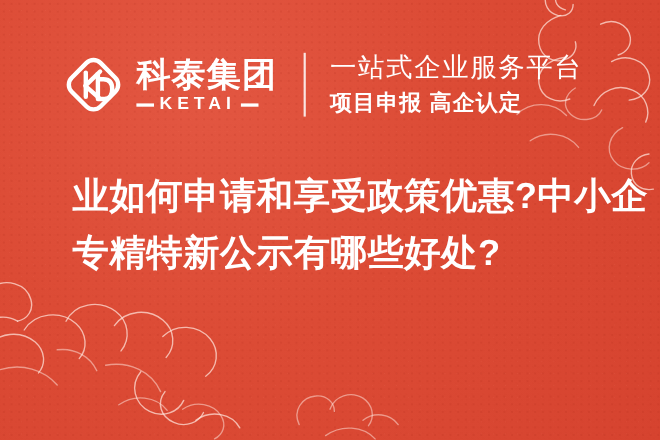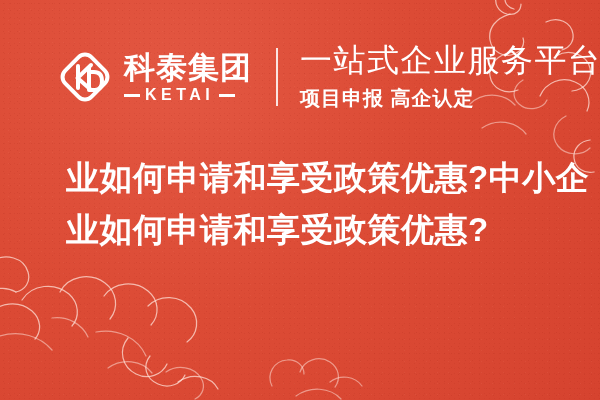--- a/index.html
+++ b/index.html
@@ -118,26 +118,25 @@
     flex: 0 0 2px;
   }
 
   .header-copy {
     display: flex;
     flex-direction: column;
     justify-content: center;
   }
   .header-main {
     color: #ffffff;
-    font-size: 32px;
+    font-size: 24px;
     font-weight: normal;
     letter-spacing: 1.5px;
     line-height: 1.18;
     white-space: nowrap;
-    font-family: Liberation Mono, monospace;
   }
   .header-sub {
     color: #ffffff;
     font-size: 20px;
     font-weight: bold;
     letter-spacing: 1px;
     line-height: 1.2;
     margin-top: 5px;
     white-space: nowrap;
   }
@@ -234,16 +233,16 @@
     <span class="divider"></span>
 
     <div class="header-copy">
       <span class="header-main">一站式企业服务平台</span>
       <span class="header-sub">项目申报 高企认定</span>
     </div>
   </div>
 
   <div class="headline">
     <div class="headline-line">业如何申请和享受政策优惠?中小企</div>
-    <div class="headline-line">业如何申请和享受政策优惠?</div>
+    <div class="headline-line">专精特新公示有哪些好处?</div>
   </div>
 
 </div>
 
 </body></html>

